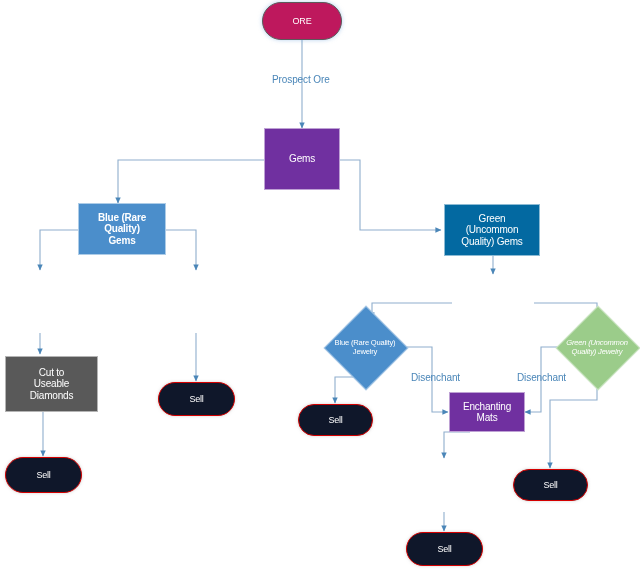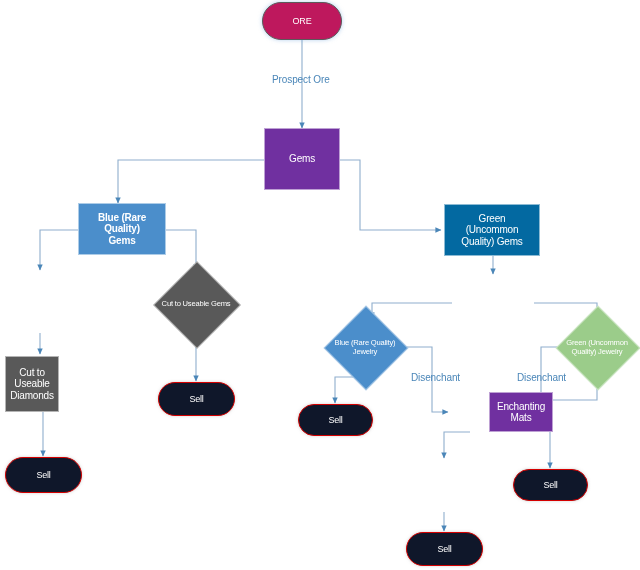--- a/index.html
+++ b/index.html
@@ -109,56 +109,52 @@
 
   <div class="node rect blue" style="left:78px;top:203px;width:88px;height:52px;font-weight:bold;">
     <span>Blue (Rare Quality) Gems</span>
   </div>
 
   <div class="node rect green" style="left:444px;top:204px;width:96px;height:52px;">
     <span>Green (Uncommon Quality) Gems</span>
   </div>
 
 
-  <div class="dia gray" style="left:166px;top:274px;width:60px;height:60px;">
-    <div class="shape"></div>
-    <div class="lbl">Cut to Useable Gems</div>
-  </div>
 
-  <div class="node rect gray" style="left:5px;top:356px;width:54px;height:56px;">
+  <div class="node rect gray" style="left:5px;top:356px;width:93px;height:56px;">
     <span>Cut to Useable Diamonds</span>
   </div>
 
   <div class="node pill" style="left:5px;top:457px;width:77px;height:36px;">
     <span>Sell</span>
   </div>
 
   <div class="node pill" style="left:158px;top:382px;width:77px;height:34px;">
     <span>Sell</span>
   </div>
 
 
   <div class="dia blue" style="left:336px;top:318px;width:58px;height:58px;">
     <div class="shape"></div>
     <div class="lbl">Blue (Rare Quality) Jewelry</div>
   </div>
 
-  <div class="dia green" style="left:568px;top:318px;width:58px;height:58px;">
+  <div class="dia green" style="left:568px;top:318px;width:58px;height:58px;font-style:italic;">
     <div class="shape"></div>
     <div class="lbl">Green (Uncommon Quality) Jewelry</div>
   </div>
 
   <div class="edge-label" style="left:411px;top:372px;">Disenchant</div>
   <div class="edge-label" style="left:517px;top:372px;">Disenchant</div>
 
   <div class="node pill" style="left:298px;top:404px;width:75px;height:32px;">
     <span>Sell</span>
   </div>
 
-  <div class="node rect purple" style="left:449px;top:392px;width:64px;height:40px;margin-left:40px;">
+  <div class="node rect purple" style="left:449px;top:392px;width:76px;height:40px;">
     <span>Enchanting Mats</span>
   </div>
 
   <div class="node pill" style="left:513px;top:469px;width:75px;height:32px;">
     <span>Sell</span>
   </div>
 
 
   <div class="node pill" style="left:406px;top:532px;width:77px;height:34px;">
     <span>Sell</span>

